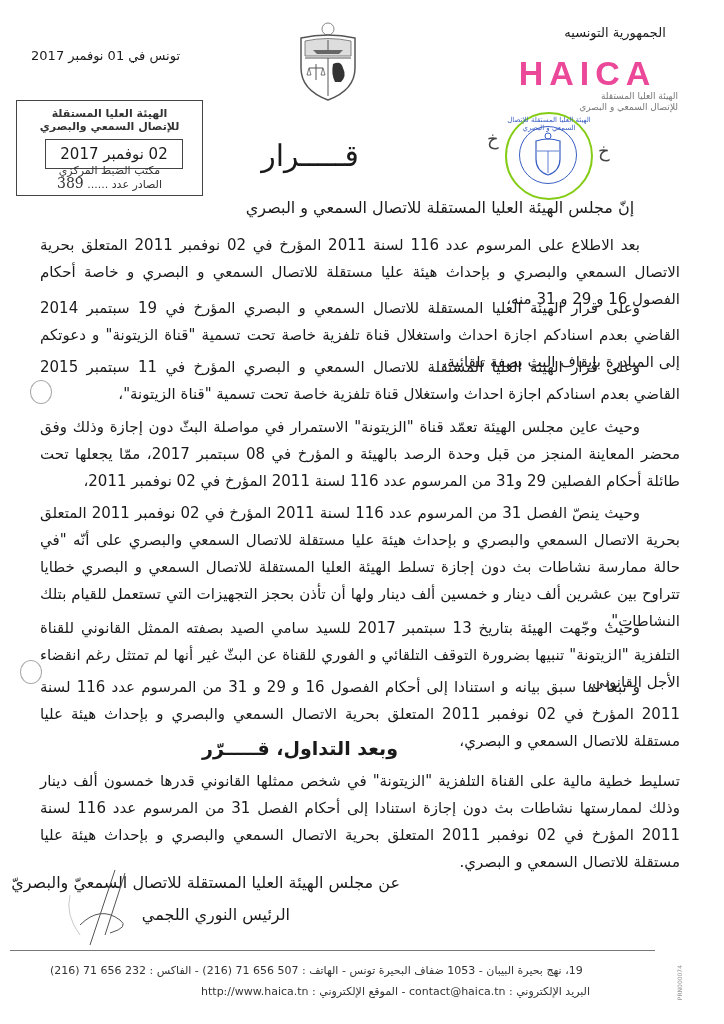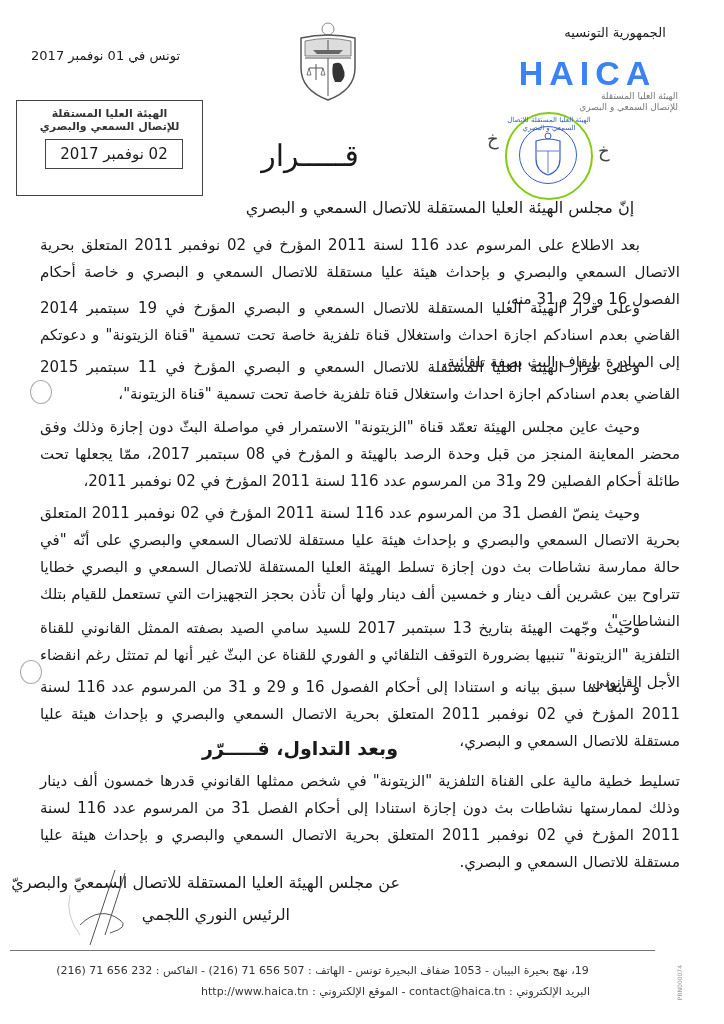--- a/index.html
+++ b/index.html
@@ -15,21 +15,21 @@
   .stamp-inner { position: absolute; left: 28px; top: 38px; width: 136px; height: 28px; border: 1.5px solid #444; text-align: center; font-size: 15px; line-height: 28px; }
   .stamp-foot { position: absolute; left: 0; bottom: 4px; width: 100%; font-size: 11px; text-align: center; line-height: 13px; color:#333; }
   .stamp-num { font-family: "DejaVu Serif", serif; font-size: 14px; }
 
   
   .emblem { left: 295px; top: 22px; width: 66px; height: 80px; }
 
   
   .republic { left: 540px; top: 25px; width: 150px; text-align: center; font-size: 13px; font-weight: normal; }
   .haica-logo { left: 475px; top: 55px; width: 225px; }
-  .haica-letters { font-family: "Liberation Sans", sans-serif; font-size: 34px; letter-spacing: 6px; font-weight: bold; color: #3b82f6; text-align: center; line-height: 36px; }
+  .haica-letters { font-family: "Liberation Sans", sans-serif; font-size: 34px; letter-spacing: 6px; font-weight: bold; color: #ec4899; text-align: center; line-height: 36px; }
   .haica-sub { font-size: 9px; color: #777; text-align: right; line-height: 11px; padding-right: 22px; }
 
   .seal { left: 505px; top: 112px; width: 84px; height: 84px; border: 2px solid #84cc16; border-radius: 50%; }
   .seal-inner { position:absolute; left: 12px; top: 12px; width: 56px; height: 56px; border: 1.5px solid #3a5fc4; border-radius: 50%; }
   .seal-text { position:absolute; left:0; top:2px; width:84px; text-align:center; font-size:7px; color:#3a5fc4; }
 
   .initial { font-size: 18px; color: #444; font-family: "DejaVu Serif", serif; }
 
   
   .title { left: 250px; top: 138px; width: 120px; text-align: center; font-size: 30px; letter-spacing: 4px; font-family: "DejaVu Serif", serif; }
@@ -41,33 +41,37 @@
   .decision-head { left: 200px; top: 737px; width: 200px; text-align: center; font-size: 19px; font-weight: bold; }
 
   .circle-mark { width: 20px; height: 22px; border: 1.2px solid #aaa; border-radius: 50%; }
 
   
   .sig-council { left: 10px; top: 873px; width: 390px; text-align: right; font-size: 16px; }
   .sig-president { left: 130px; top: 905px; width: 160px; text-align: right; font-size: 16px; }
   .sig-scribble { left: 60px; top: 865px; width: 90px; height: 90px; }
 
   .footer-rule { left: 10px; top: 950px; width: 645px; height: 0; border-top: 1px solid #777; }
-  .footer-1 { left: 50px; top: 964px; width: 545px; text-align: center; font-size: 11px; color:#333; }
+  .footer-1 { left: 50px; top: 964px; width: 545px; text-align: left; font-size: 11px; color:#333; }
   .footer-2 { left: 120px; top: 985px; width: 470px; text-align: right; font-size: 11px; color:#333; }
   .side-code { left: 676px; top: 965px; font-size: 6px; color: #999; writing-mode: vertical-rl; transform: rotate(180deg); }
 </style>
 </head>
 <body>
 
 <div class="abs date-line rtl">تونس في 01 نوفمبر 2017</div>
 
 <div class="abs stamp-box rtl">
   <div class="stamp-head">الهيئة العليا المستقلة</div>
   <div class="stamp-head" style="margin-top:0">للإتصال السمعي والبصري</div>
   <div class="stamp-inner">02 نوفمبر 2017</div>
+  <div class="stamp-foot">
+    <div>مكتب الضبط المركزي</div>
+    <div><span>الصادر عدد ......</span> <span class="stamp-num">389</span></div>
+  </div>
 </div>
 
 <div class="abs emblem">
   <svg width="66" height="80" viewBox="0 0 66 80">
     <circle cx="33" cy="7" r="6" fill="none" stroke="#888" stroke-width="1"></circle>
     <path d="M6 16 Q33 10 60 16 L60 46 Q60 68 33 78 Q6 68 6 46 Z" fill="none" stroke="#555" stroke-width="1.5"></path>
     <path d="M10 19 Q33 14 56 19 L56 34 L10 34 Z" fill="#ddd" stroke="#666" stroke-width="0.8"></path>
     <path d="M18 28 L48 28 L44 32 L22 32 Z" fill="#666"></path>
     <line x1="33" y1="18" x2="33" y2="28" stroke="#555" stroke-width="1"></line>
     <line x1="10" y1="36" x2="56" y2="36" stroke="#555" stroke-width="1"></line>

